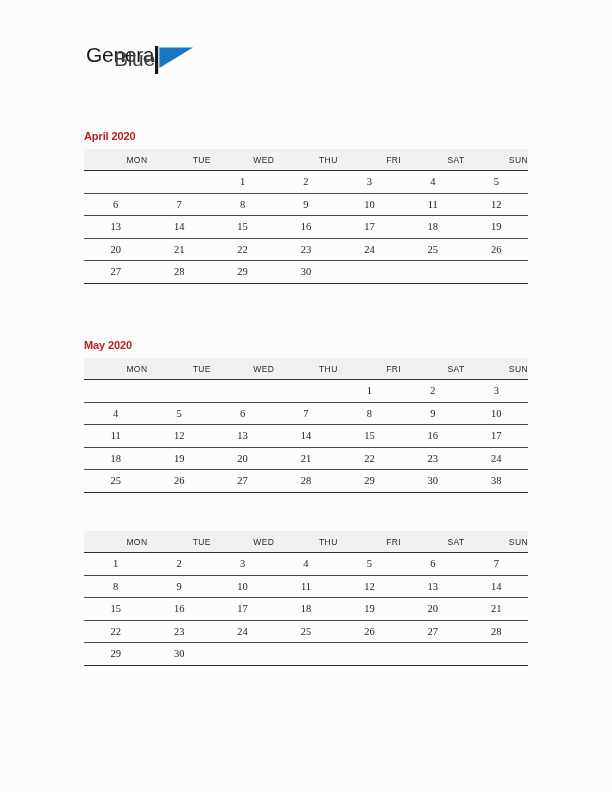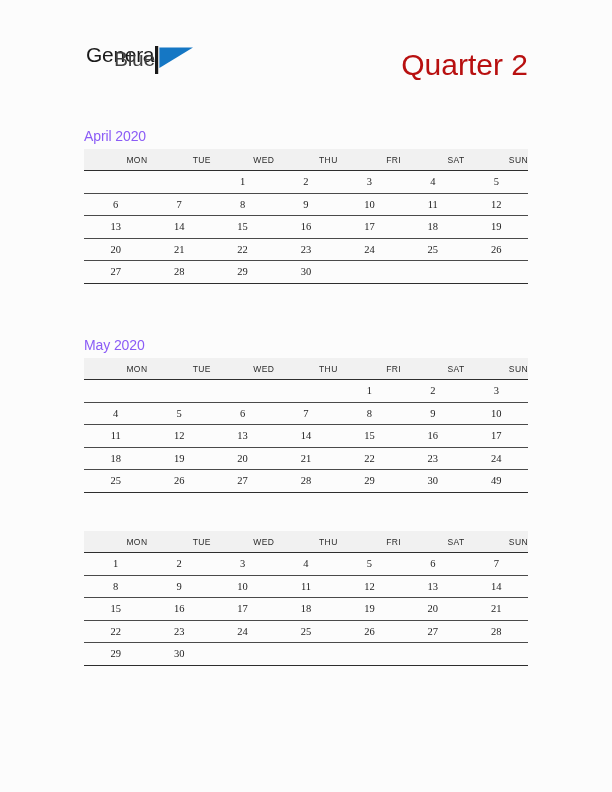--- a/index.html
+++ b/index.html
@@ -74,23 +74,23 @@
   .month-block {
     position: absolute;
     left: 84px;
     width: 444px;
   }
   #month-0 { top: 128px; }
   #month-1 { top: 337px; }
   #month-2 { top: 528px; }
 
   .month-title {
-    font-size: 14px;
-    font-weight: normal;
-    color: #8b5cf6;
+    font-size: 11px;
+    font-weight: bold;
+    color: #b91c1c;
     font-family: "Liberation Sans", sans-serif;
     letter-spacing: -0.1px;
     height: 18px;
     line-height: 16px;
   }
 
   table.cal {
     border-collapse: collapse;
     width: 444px;
     table-layout: fixed;
@@ -131,21 +131,20 @@
 
   <div class="logo">
     <span class="logo-general">General</span>
     <span class="logo-blue">Blue</span>
     <svg class="logo-flag" viewBox="0 0 40 28">
       <rect x="0" y="0" width="3.2" height="28" fill="#1a1a1a"></rect>
       <polygon points="4.4,1.5 38,1.5 4.4,22" fill="#1577c4"></polygon>
     </svg>
   </div>
 
-  <div class="quarter-title">Quarter 2</div>
 
 </div>
 
 <div class="month-block" id="month-0">
   <div class="month-title">April 2020</div>
   <table class="cal">
     <thead>
       <tr>
         <th>MON</th>
         <th>TUE</th>
@@ -257,21 +256,21 @@
         <td>23</td>
         <td>24</td>
       </tr>
       <tr>
         <td>25</td>
         <td>26</td>
         <td>27</td>
         <td>28</td>
         <td>29</td>
         <td>30</td>
-        <td>49</td>
+        <td>38</td>
       </tr>
     </tbody>
   </table>
 </div>
 
 <div class="month-block" id="month-2">
   <table class="cal">
     <thead>
       <tr>
         <th>MON</th>

